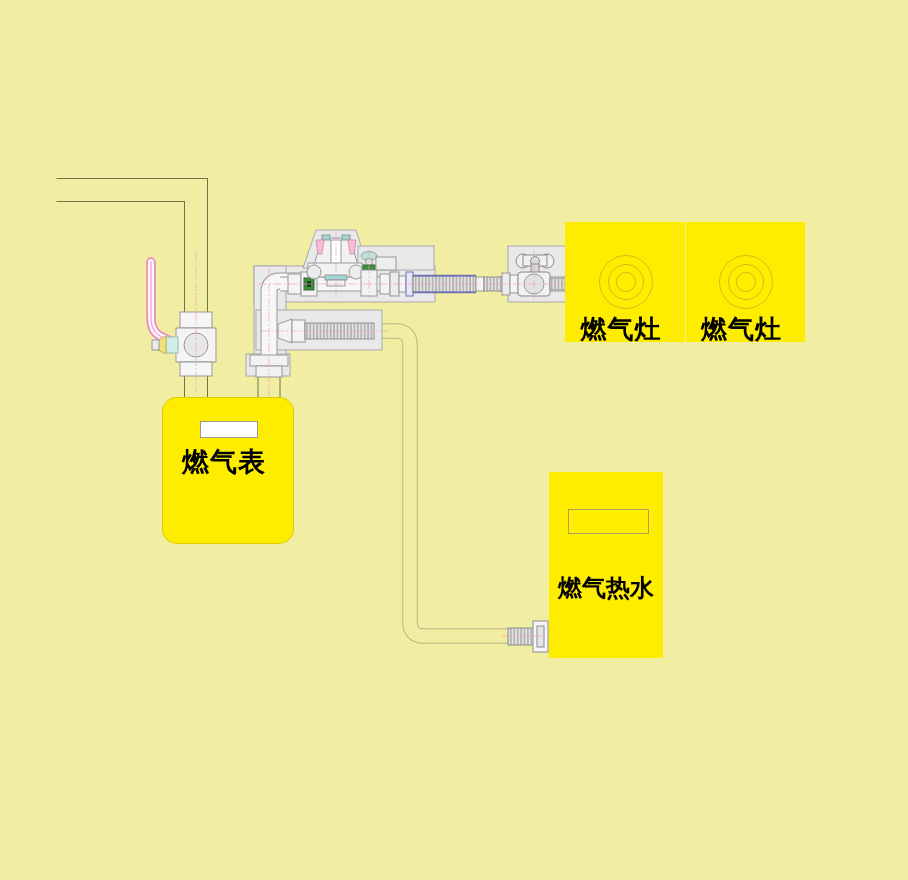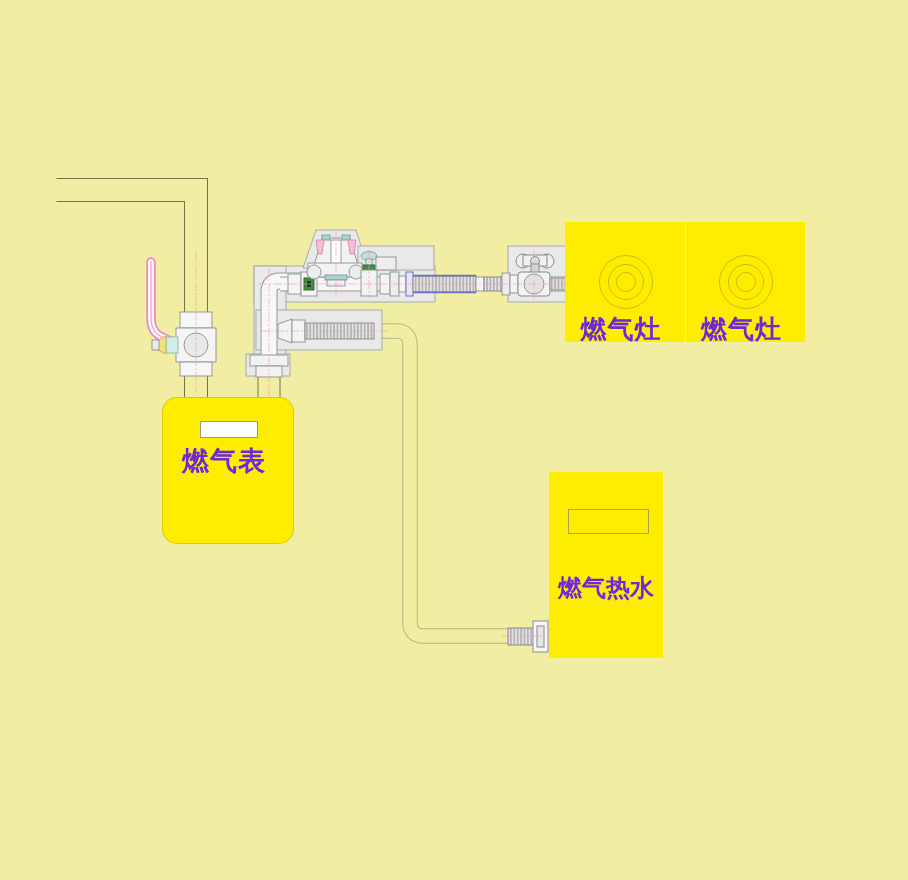--- a/index.html
+++ b/index.html
@@ -7,33 +7,33 @@
     position:relative;
     width:908px;height:880px;
     background:#f1eea3;
     overflow:hidden;
     font-family:"DejaVu Sans","Liberation Sans",sans-serif;
   }
   .pipes{position:absolute;left:0;top:0;}
   .box{position:absolute;background:#ffed00;}
   .box-label{
     position:absolute;left:0;right:8px;text-align:center;
-    font-weight:bold;color:#6d28d9;letter-spacing:1px;
+    font-weight:bold;color:#000000;letter-spacing:1px;
     line-height:1;
   }
   .meter-box{
     left:162px;top:397px;width:130px;height:145px;
     border-radius:15px;
     border:1px solid rgba(186,168,10,.5);
   }
   .meter-window{
     position:absolute;left:37px;top:23px;width:56px;height:15px;
     background:#ffffff;border:1px solid #9a9a8a;
   }
-  .meter-box .box-label{top:50px;font-size:27px;font-family:Liberation Serif, serif;}
+  .meter-box .box-label{top:50px;font-size:27px;}
   .stove-box{top:222px;width:120px;height:120px;}
   .stove-left{left:565px;}
   .stove-right{left:686px;width:119px;}
   .stove-box .box-label{top:94px;font-size:26px;}
   .burner{position:absolute;border:1px solid rgba(158,146,58,.55);border-radius:50%;}
   .heater-box{
     left:549px;top:472px;width:114px;height:186px;
   }
   .heater-window{
     position:absolute;left:19px;top:37px;width:79px;height:23px;

